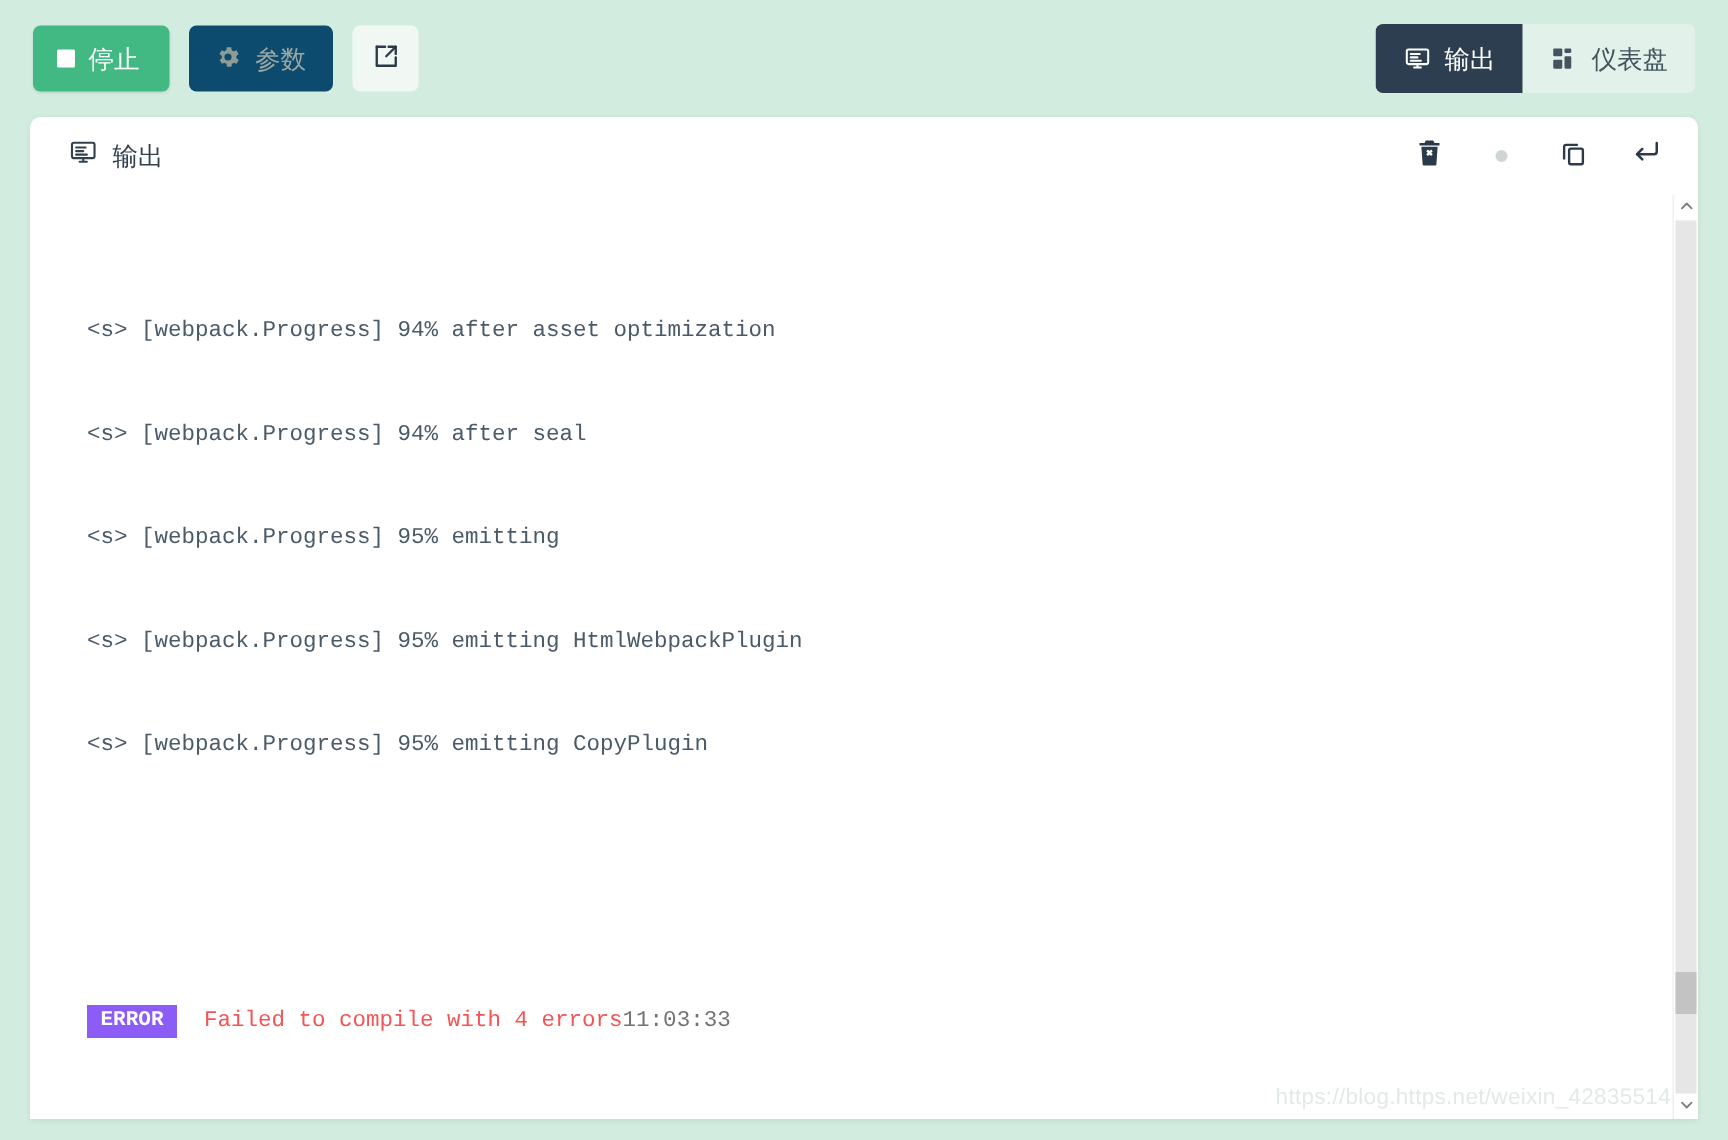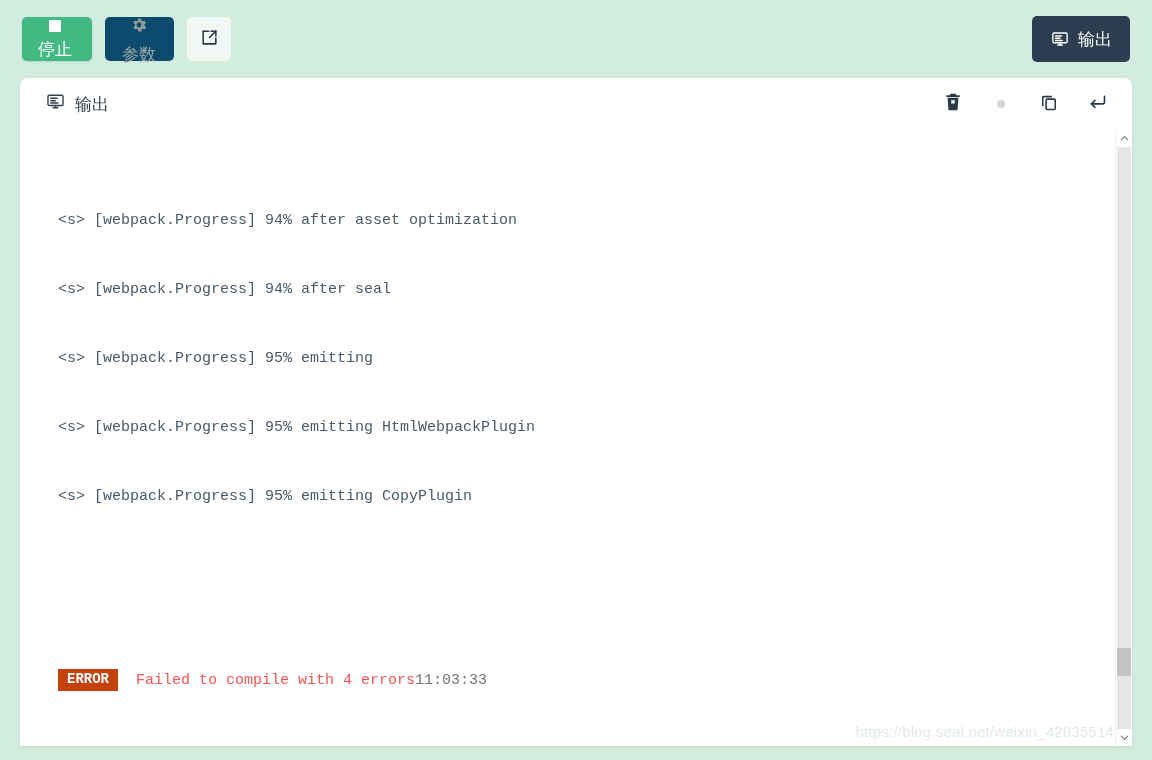--- a/index.html
+++ b/index.html
@@ -30,21 +30,20 @@
     gap: 9px;
     height: 44px;
     padding: 0 18px;
     border: none;
     border-radius: 5px;
     font-size: 17px;
     font-family: "Liberation Sans", sans-serif;
     cursor: pointer;
     line-height: 1;
     white-space: nowrap;
-    flex-direction: column;
   }
   .btn-stop {
     background: #42b983;
     color: #ffffff;
     box-shadow: 0 1px 2px rgba(0,0,0,.10);
     padding: 0 20px 0 16px;
   }
   .btn-stop .sq {
     width: 12px; height: 12px;
     background: #ffffff;
@@ -150,21 +149,21 @@
   .spacer { height: 23px; }
   .badge {
     display: inline-block;
     padding: 1px 9px 2px;
     font-family: "Liberation Mono", "DejaVu Sans Mono", monospace;
     font-size: 14px;
     font-weight: bold;
     line-height: 19px;
     vertical-align: 1px;
   }
-  .badge-error { background: #c2410c; color: #ffffff; text-align: center; }
+  .badge-error { background: #8b5cf6; color: #ffffff; text-align: center; }
   .txt-error   { color: #f25555; }
   .txt-time    { color: #737373; }
   .row-badge   { height: 26px; }
 
   
   .scrollbar {
     position: absolute;
     top: 52px; right: 0; bottom: 0;
     width: 17px;
     background: #ffffff;
@@ -245,20 +244,31 @@
         <span class="tabicon">
           <svg width="18" height="18" viewBox="0 0 24 24" fill="none" stroke="currentColor" stroke-width="1.8" stroke-linecap="round" stroke-linejoin="round">
             <rect x="2.5" y="4" width="19" height="13" rx="1.6"></rect>
             <path d="M6 8h8M6 11h6M6 14h9"></path>
             <path d="M9 20h6M12 17v3"></path>
           </svg>
         </span>
         <span>输出</span>
       </div>
 
+      <div class="tab">
+        <span class="tabicon">
+          <svg width="18" height="18" viewBox="0 0 24 24" fill="currentColor">
+            <rect x="2" y="3" width="8" height="7" rx="1"></rect>
+            <rect x="12" y="3" width="6" height="4" rx="1"></rect>
+            <rect x="2" y="13" width="8" height="8" rx="1"></rect>
+            <rect x="12" y="10" width="6" height="11" rx="1"></rect>
+          </svg>
+        </span>
+        <span>仪表盘</span>
+      </div>
 
 
     </div>
   </div>
 </div>
 
 <div class="card">
 
   <div class="card-header">
     <div class="card-title">
@@ -359,14 +369,14 @@
     </div>
     <div class="sb-arrow">
       <span>
         <svg width="11" height="11" viewBox="0 0 24 24" fill="none" stroke="#7c7c7c" stroke-width="2.6" stroke-linecap="round" stroke-linejoin="round">
           <path d="M5 9l7 7 7-7"></path>
         </svg>
       </span>
     </div>
   </div>
 
-  <div class="watermark">https://blog.seal.net/weixin_42835514</div>
+  <div class="watermark">https://blog.https.net/weixin_42835514</div>
 </div>
 
 </body></html>

